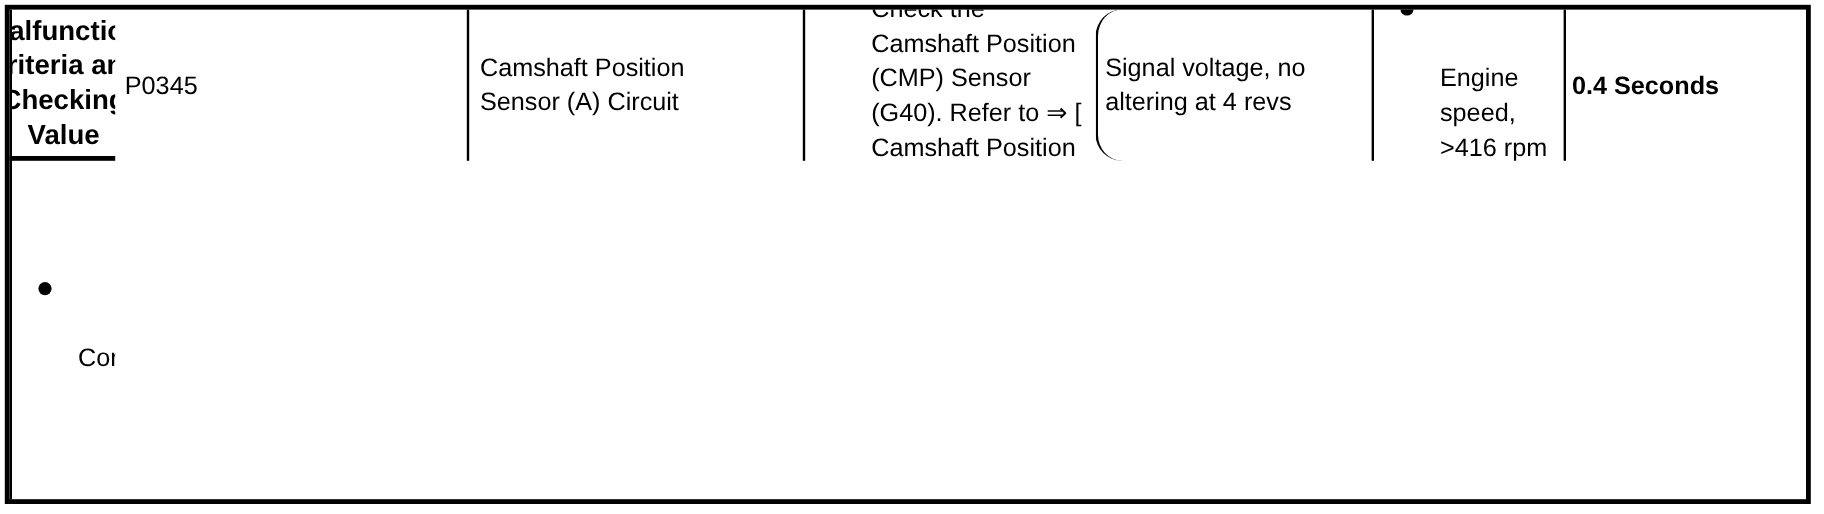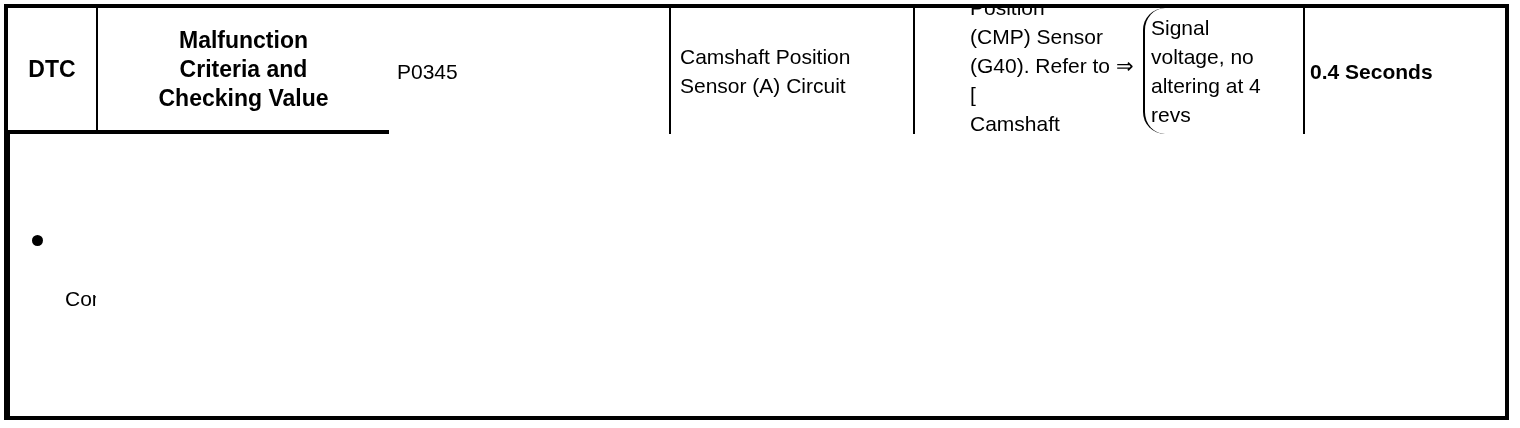--- a/index.html
+++ b/index.html
@@ -74,21 +74,20 @@
     height: 11px;
     background: #000000;
     border-radius: 50%;
   }
 </style>
 </head>
 <body>
 
 <div class="dtc-table">
 
-  <div class="cell th">DTC</div>
   <div class="cell th bl">Malfunction
 Criteria and
 Checking Value</div>
 
   <div class="cell td pad-dtc">
     <span class="txt">P0345</span>
   </div>
 
   <div class="cell td bl pad-err">
     <span class="txt">Camshaft Position
@@ -108,20 +107,29 @@
 ].</span>
       </li>
     </ul>
   </div>
 
   <div class="cell td bl pad-mal">
     <span class="txt">Signal voltage, no
 altering at 4 revs</span>
   </div>
 
+  <div class="cell td bl">
+    <ul class="blist">
+      <li>
+        <span class="dot"></span>
+        <span class="txt">Engine speed,
+&gt;416 rpm</span>
+      </li>
+    </ul>
+  </div>
 
   <div class="cell td bl pad-mon">
     <span class="txt">0.4 Seconds</span>
   </div>
 
   <div class="cell td bl">
     <ul class="blist">
       <li>
         <span class="dot"></span>
         <span class="txt">Continuous</span>

